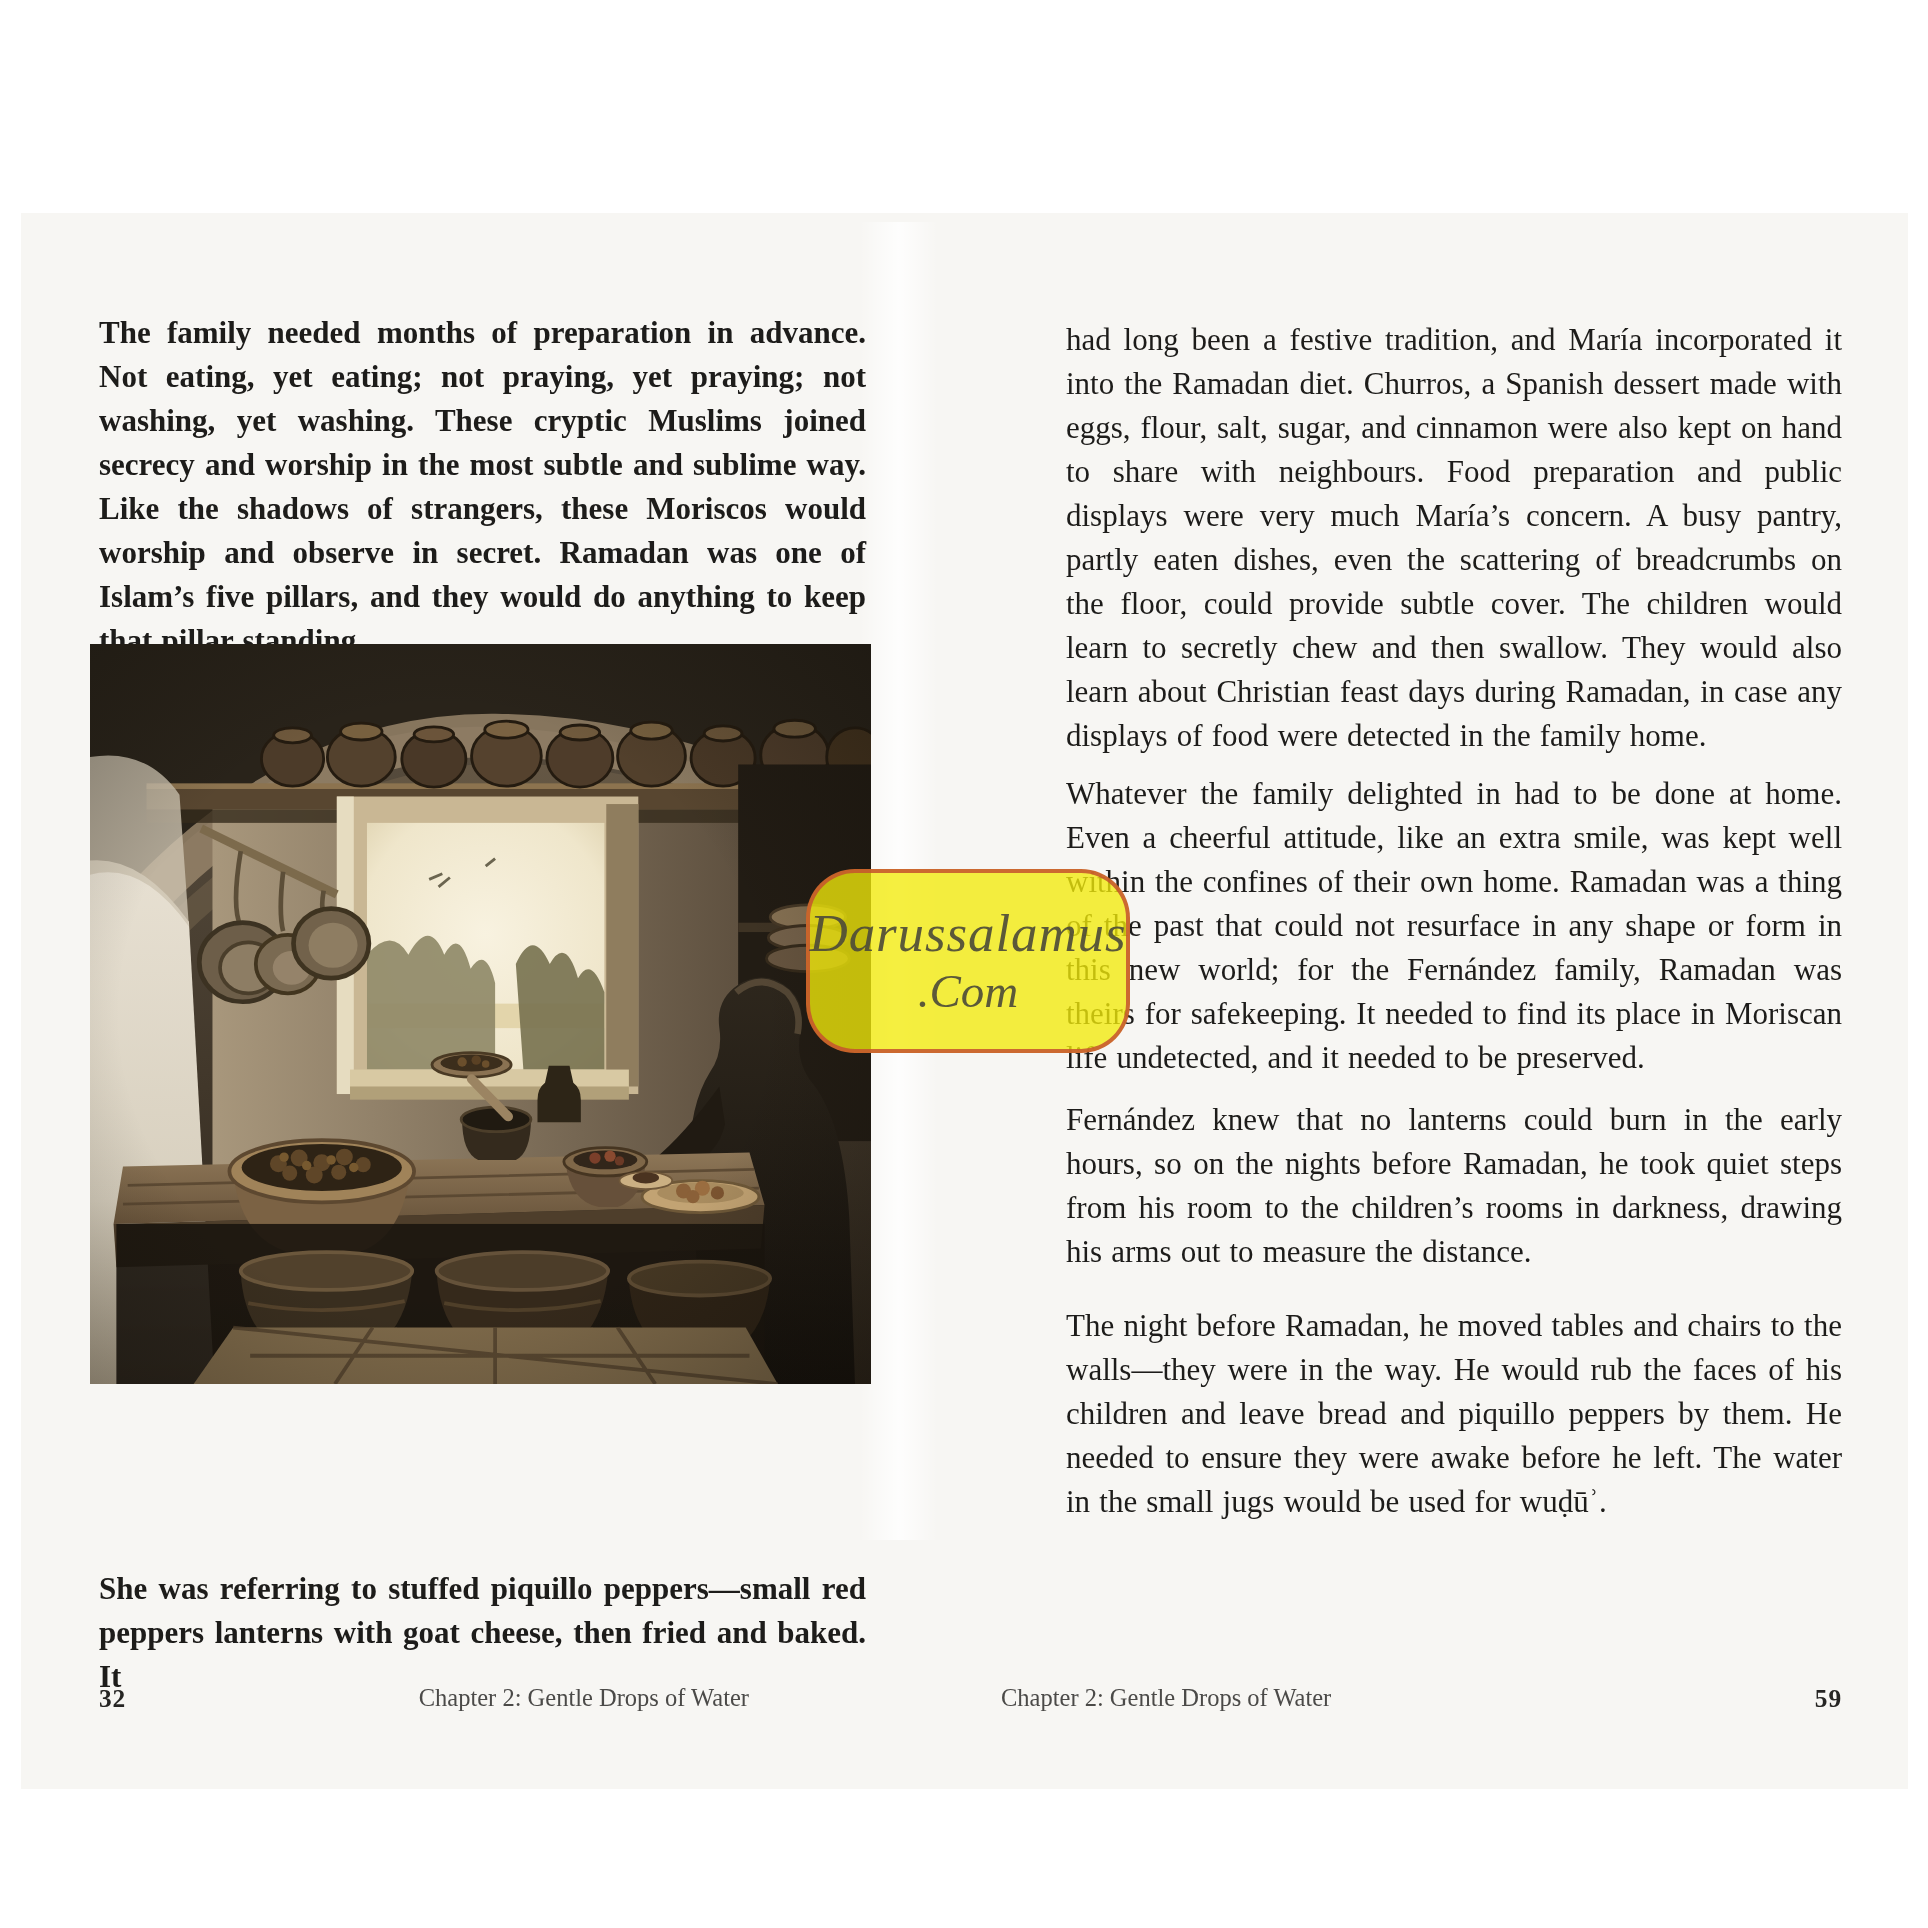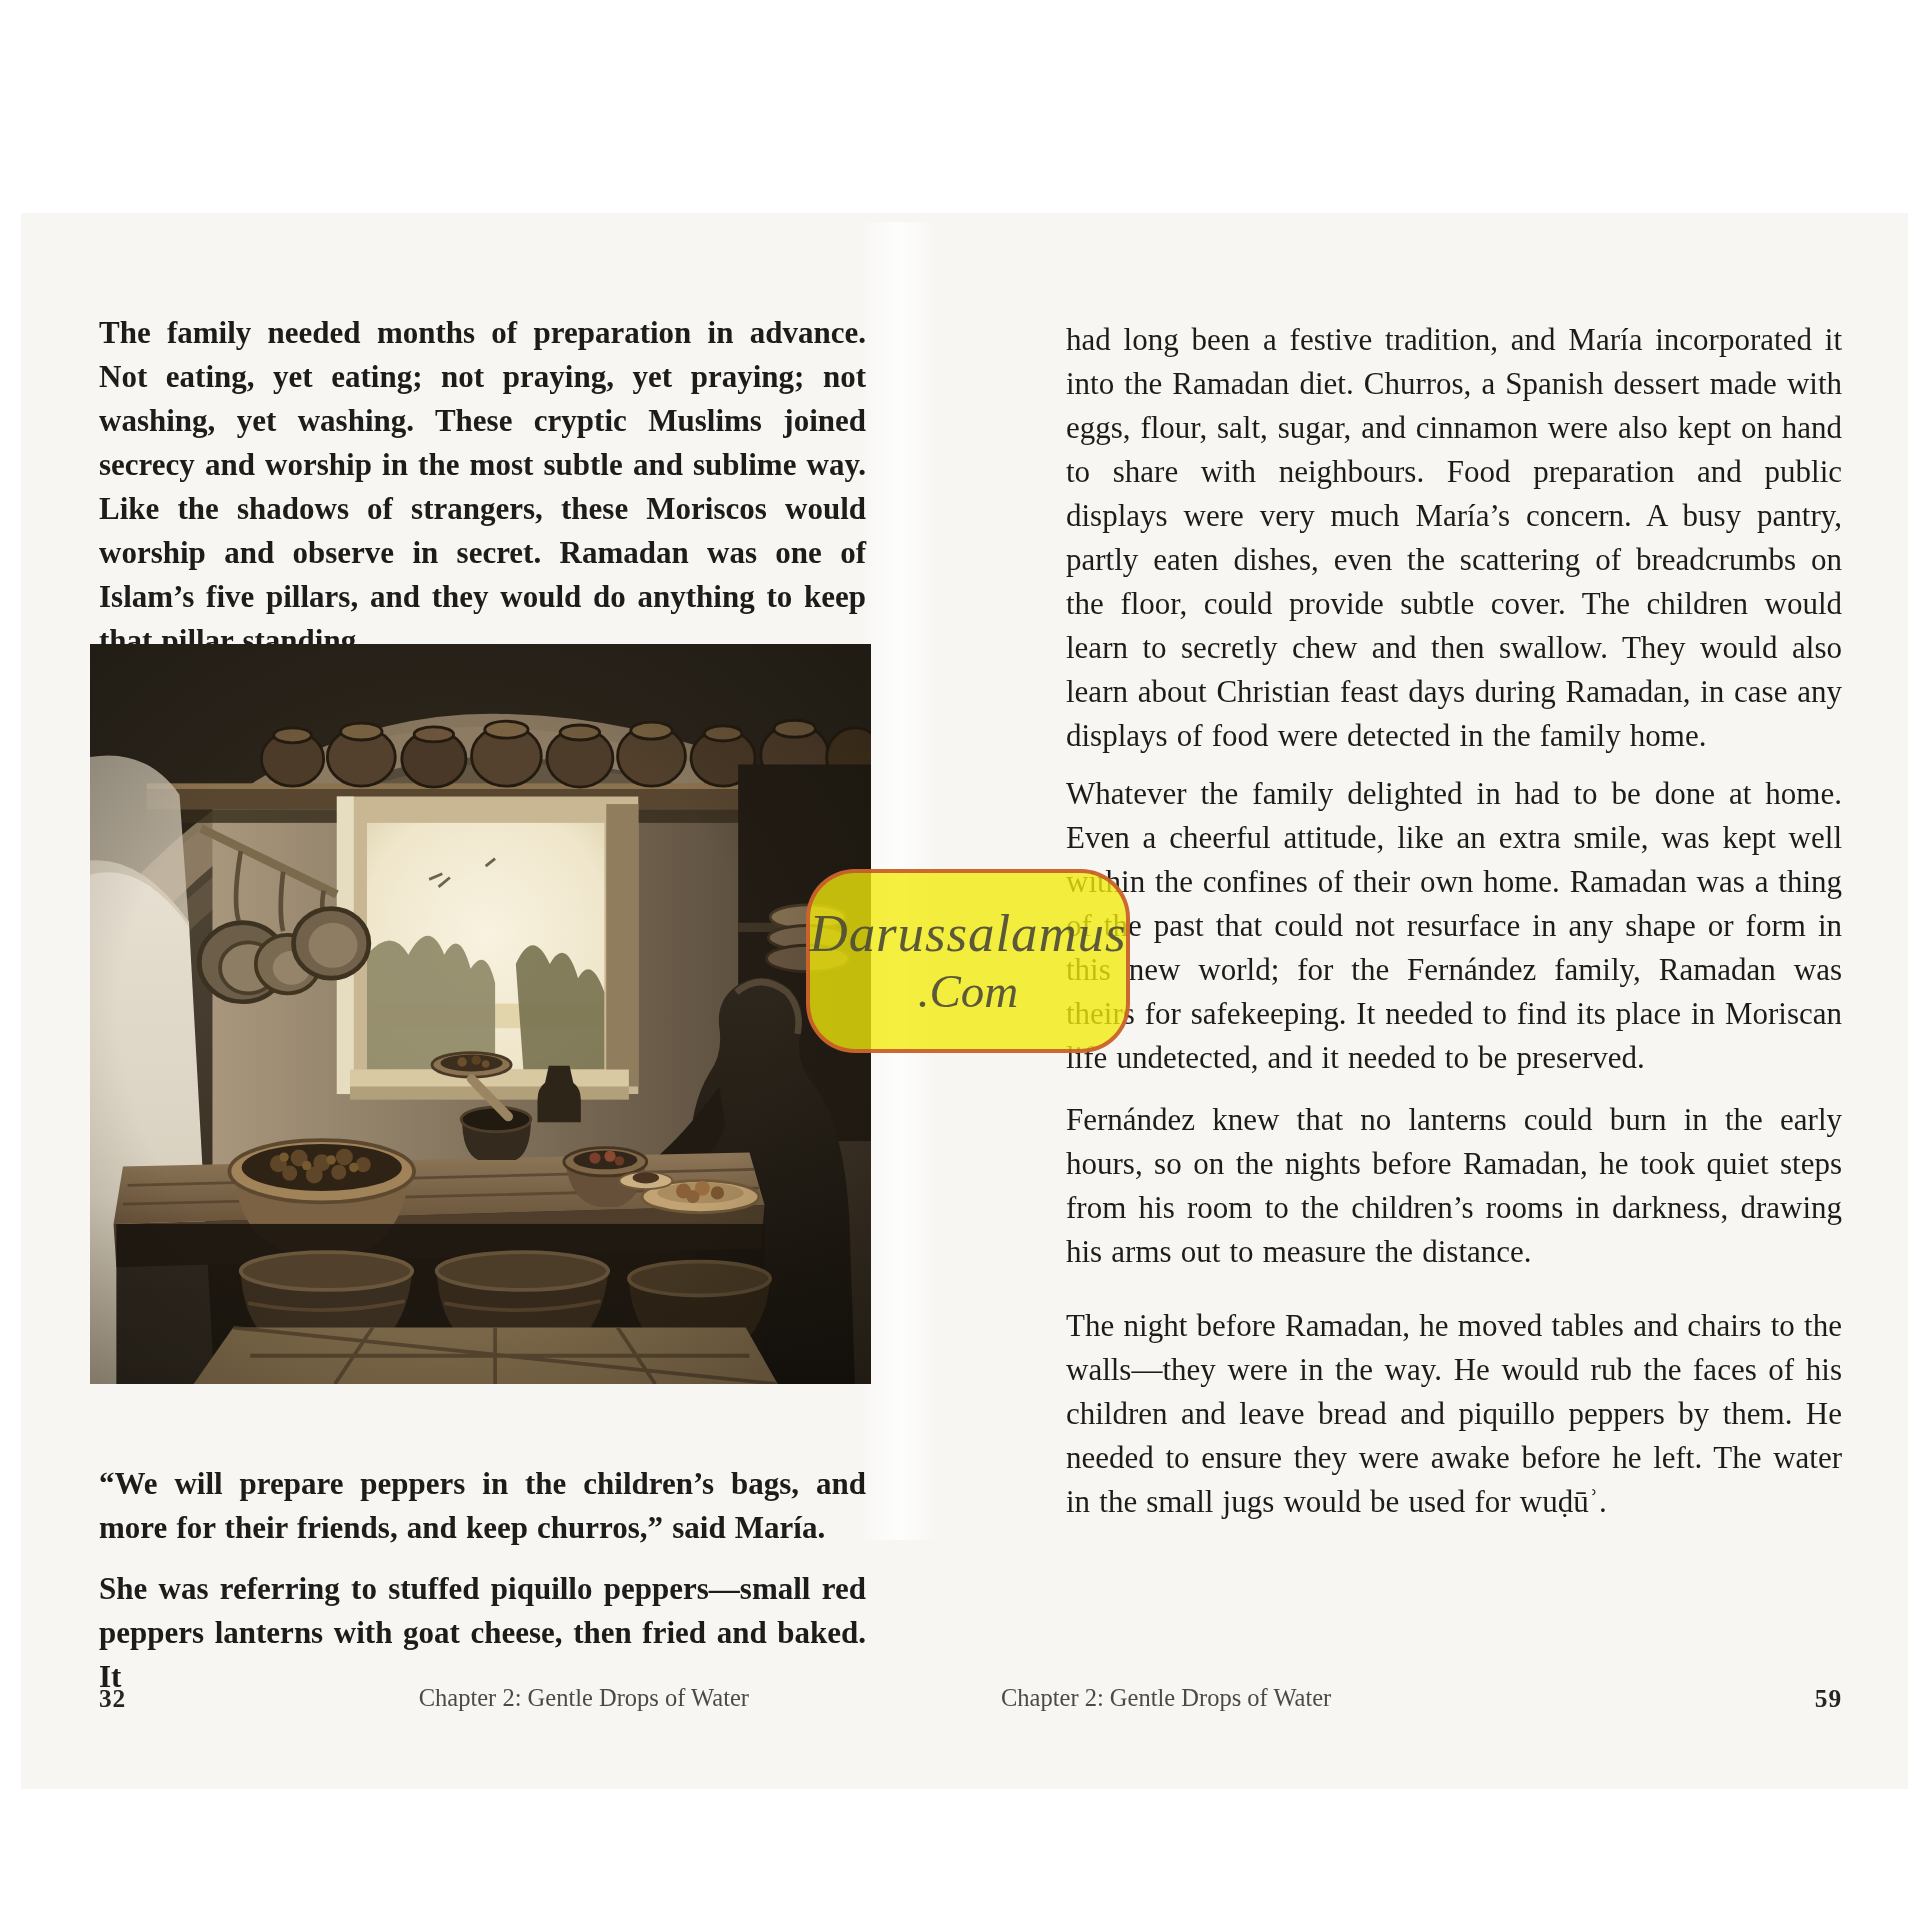--- a/index.html
+++ b/index.html
@@ -252,21 +252,20 @@
 
         <g>
           <polygon points="110,786 730,786 696,726 152,726" fill="#7c6849"></polygon>
           <path d="M152,726 L730,786 M300,726 L260,786 M430,726 L430,786 M560,726 L600,786 M170,756 L700,756" stroke="#4e3e2a" stroke-width="4" opacity="0.8"></path>
         </g>
 
         <rect x="0" y="0" width="829" height="786" fill="url(#vign)"></rect>
       </svg>
     </div>
 
-    <p class="body-par" style="top:1462px">“We will prepare peppers in the children’s bags, and more for their friends, and keep churros,” said María.</p>
     <p class="body-par" style="top:1567px">She was referring to stuffed piquillo peppers—small red peppers lanterns with goat cheese, then fried and baked. It</p>
   </div>
 
   <div class="col col-right">
     <p class="body-par" style="top:318px">had long been a festive tradition, and María incorporated it into the Ramadan diet. Churros, a Spanish dessert made with eggs, flour, salt, sugar, and cinnamon were also kept on hand to share with neighbours. Food preparation and public displays were very much María’s concern. A busy pantry, partly eaten dishes, even the scattering of breadcrumbs on the floor, could provide subtle cover. The children would learn to secretly chew and then swallow. They would also learn about Christian feast days during Ramadan, in case any displays of food were detected in the family home.</p>
     <p class="body-par" style="top:772px">Whatever the family delighted in had to be done at home. Even a cheerful attitude, like an extra smile, was kept well within the confines of their own home. Ramadan was a thing of the past that could not resurface in any shape or form in this new world; for the Fernández family, Ramadan was theirs for safekeeping. It needed to find its place in Moriscan life undetected, and it needed to be preserved.</p>
     <p class="body-par" style="top:1098px">Fernández knew that no lanterns could burn in the early hours, so on the nights before Ramadan, he took quiet steps from his room to the children’s rooms in darkness, drawing his arms out to measure the distance.</p>
     <p class="body-par" style="top:1304px">The night before Ramadan, he moved tables and chairs to the walls—they were in the way. He would rub the faces of his children and leave bread and piquillo peppers by them. He needed to ensure they were awake before he left. The water in the small jugs would be used for wuḍūʾ.</p>
   </div>
 

